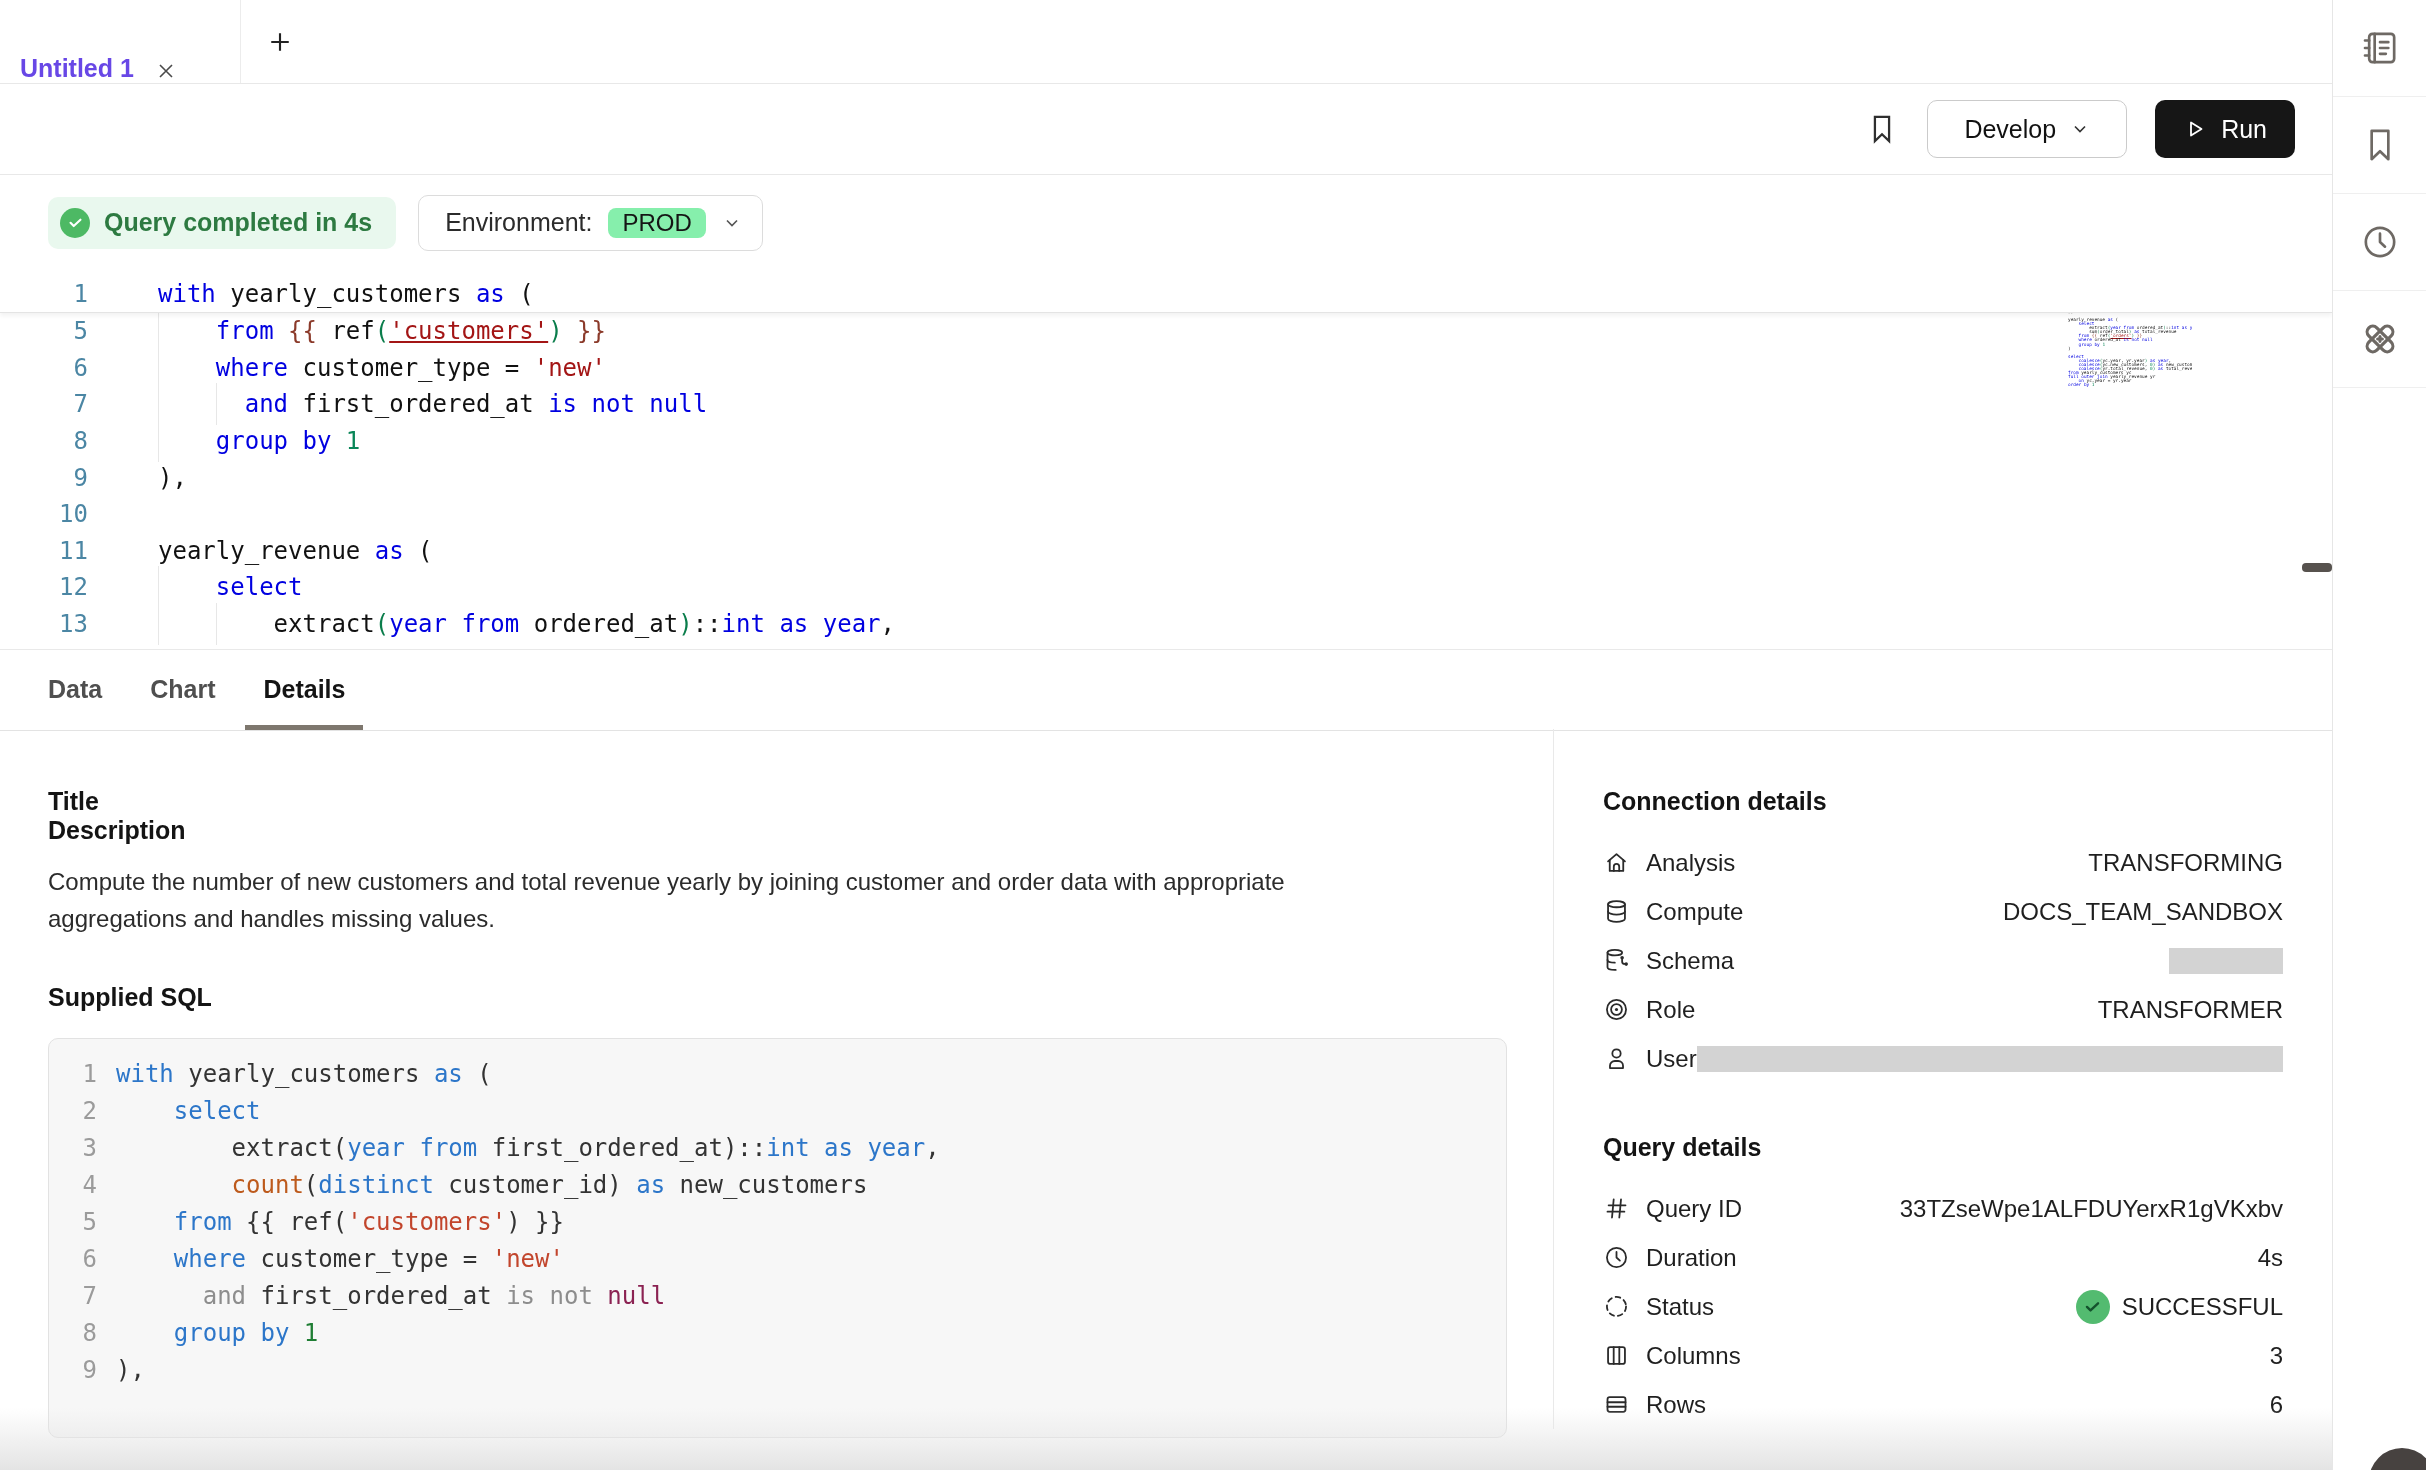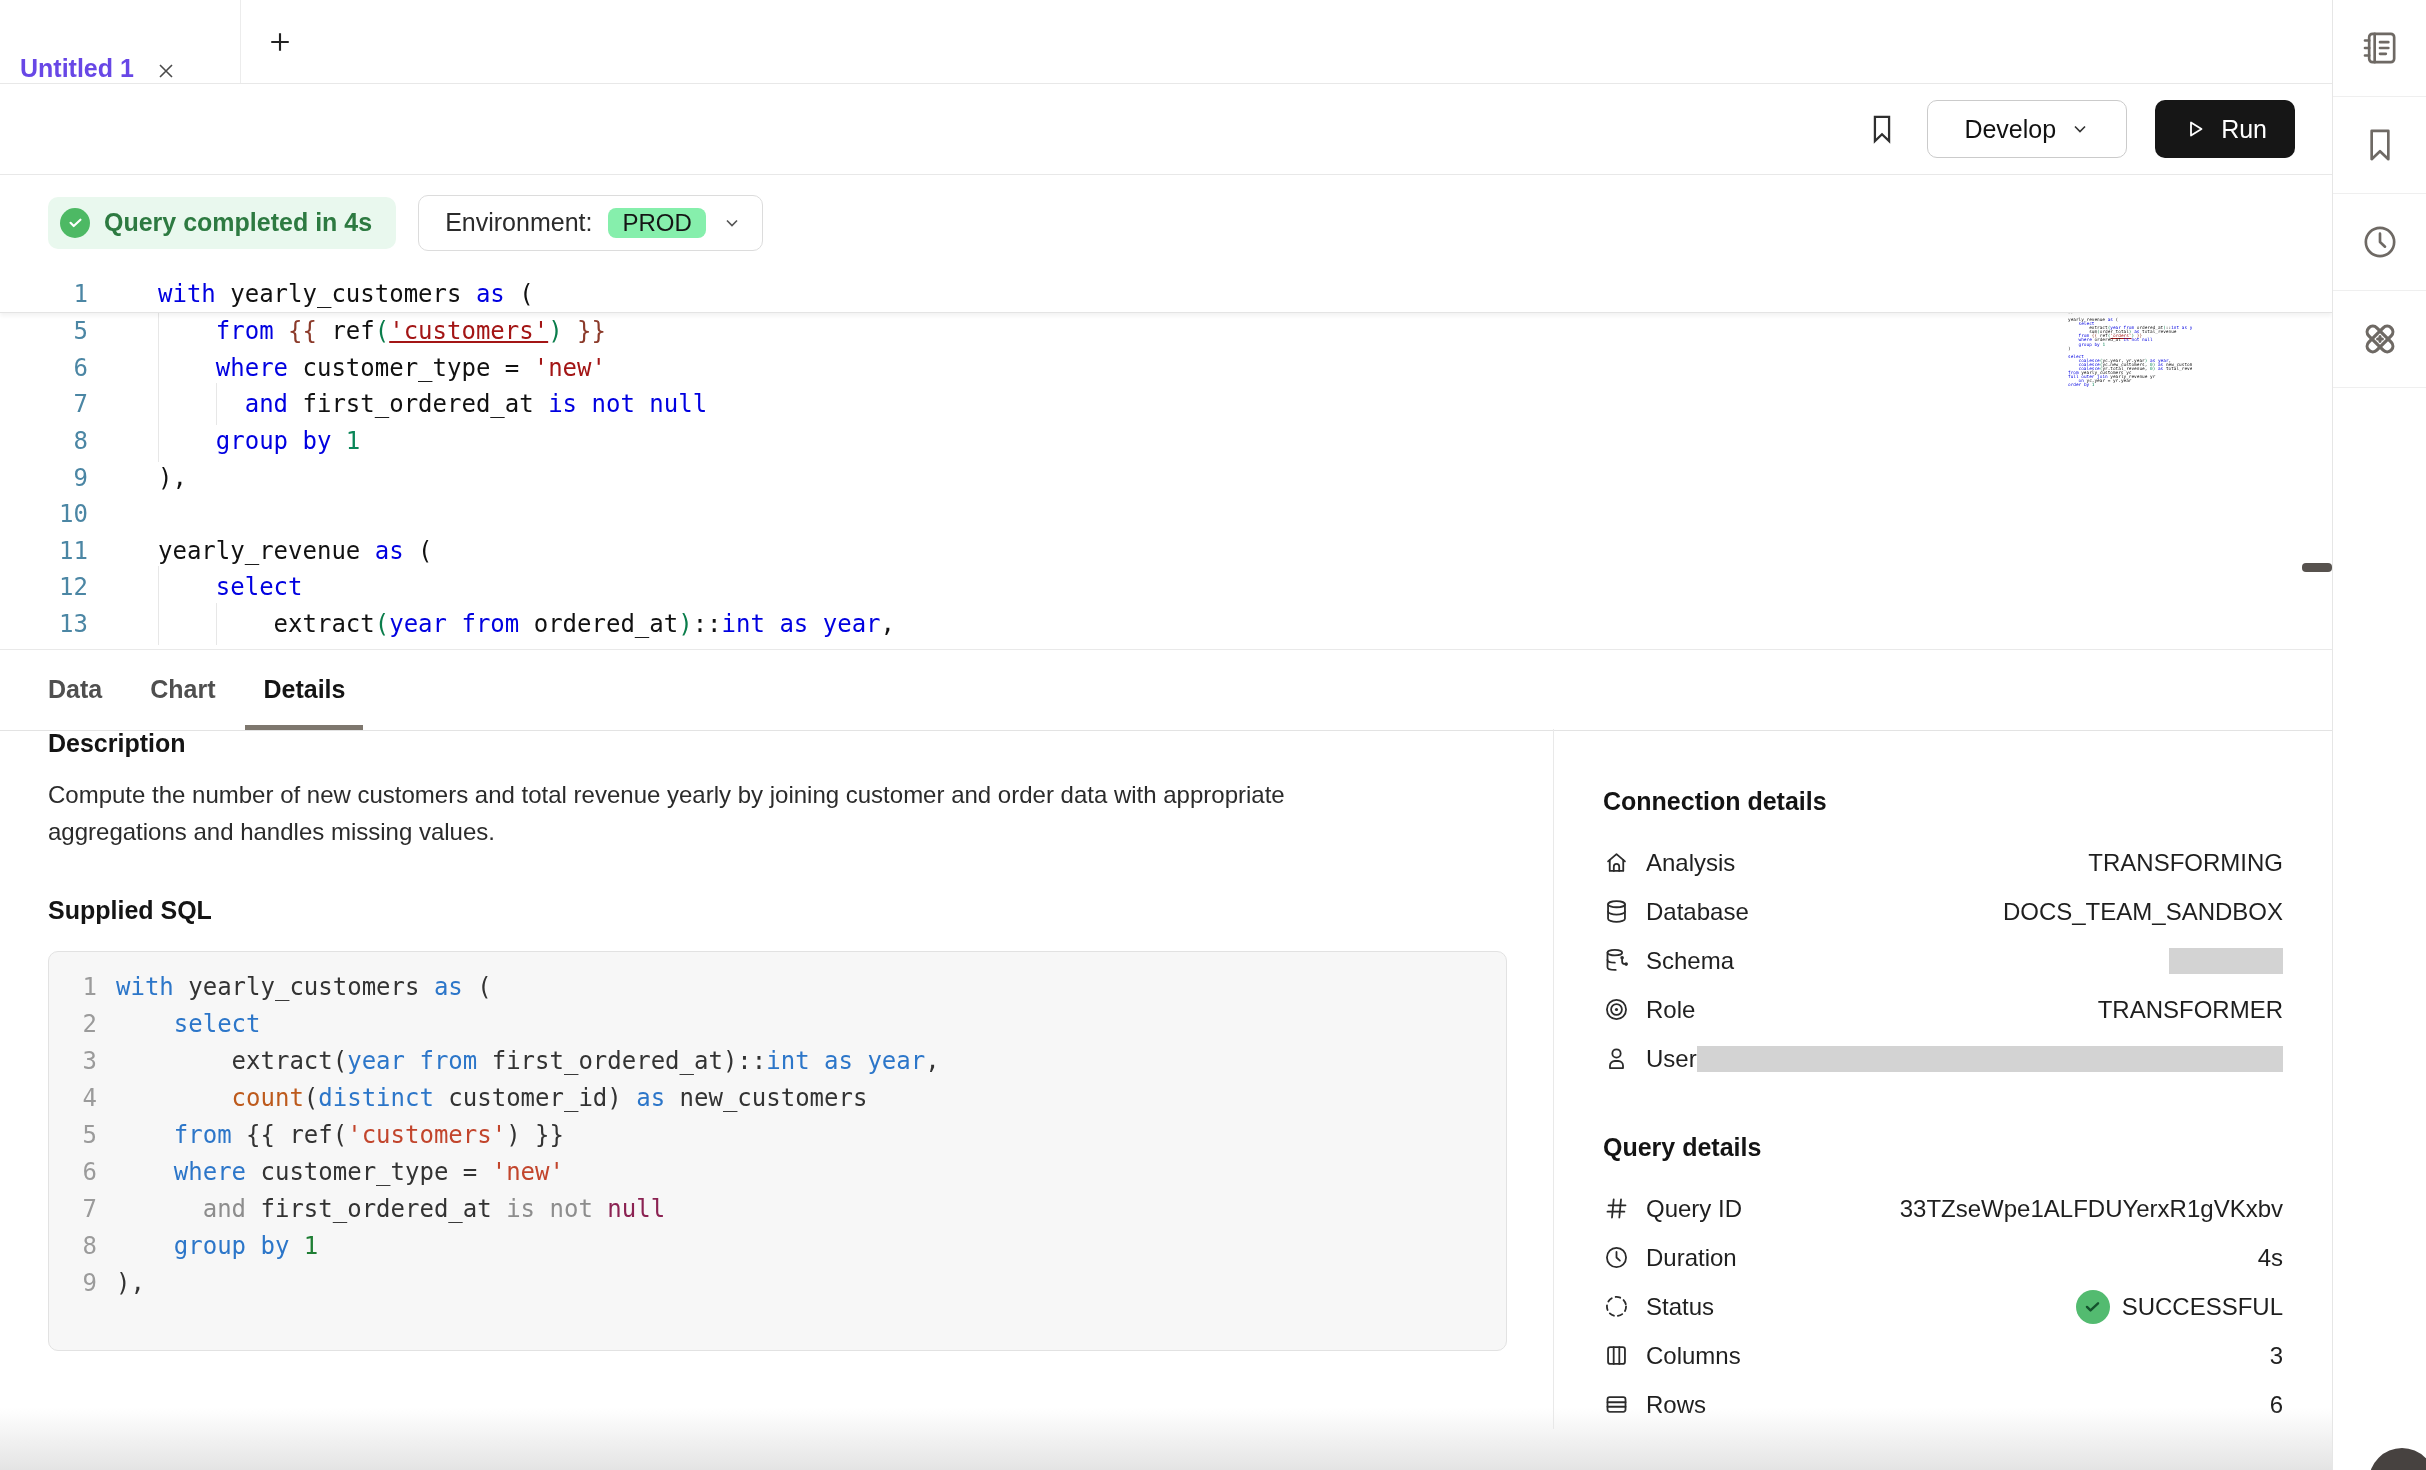--- a/index.html
+++ b/index.html
@@ -280,20 +280,21 @@
     </div>
 
     <div class="resulttabs" id="result-tabs">
         <div class="rtab">Data</div>
         <div class="rtab">Chart</div>
         <div class="rtab active">Details</div>
       </div>
 
     <div class="details">
       <div class="dleft">
+        <div class="h3 t-title">Title</div>
         <div class="h3 t-desc">Description</div>
         <div class="t-para">Compute the number of new customers and total revenue yearly by joining customer and order data with appropriate aggregations and handles missing values.</div>
         <div class="h3 t-sql">Supplied SQL</div>
         <div class="sqlbox hl" id="sqlbox">
             <div class="cl2">
               <span class="ln2">1</span>
               <span class="code2"><span class="k">with</span><span class="d"> yearly_customers </span><span class="k">as</span><span class="d"> (</span></span>
             </div>
             <div class="cl2">
               <span class="ln2">2</span>
@@ -345,21 +346,21 @@
               <span class="rval">TRANSFORMING</span>
             </div>
             <div class="drow row-database">
               <span class="ric">
                 <svg viewBox="0 0 24 24" fill="none" stroke="currentColor" stroke-width="1.6" stroke-linecap="round" stroke-linejoin="round">
                   <ellipse cx="12" cy="5.5" rx="7.5" ry="2.7"></ellipse>
                   <path d="M4.5 5.5v13c0 1.5 3.4 2.7 7.5 2.7s7.5-1.2 7.5-2.7v-13"></path>
                   <path d="M4.5 12c0 1.5 3.4 2.7 7.5 2.7s7.5-1.2 7.5-2.7"></path>
                 </svg>
               </span>
-              <span>Database</span>
+              <span>Compute</span>
               <span class="rval">DOCS_TEAM_SANDBOX</span>
             </div>
             <div class="drow row-schema">
               <span class="ric">
                 <svg viewBox="0 0 24 24" fill="none" stroke="currentColor" stroke-width="1.6" stroke-linecap="round" stroke-linejoin="round">
                   <ellipse cx="10.5" cy="5" rx="6.5" ry="2.4"></ellipse>
                   <path d="M4 5v13c0 1.4 2.9 2.4 6.5 2.4h.8"></path>
                   <path d="M4 11.5c0 1.4 2.9 2.4 6.5 2.4"></path>
                   <path d="M17 11v1.8a2.2 2.2 0 0 0 2.2 2.2"></path>
                   <circle cx="17" cy="9.6" r="1.6" fill="currentColor" stroke="none"></circle>

